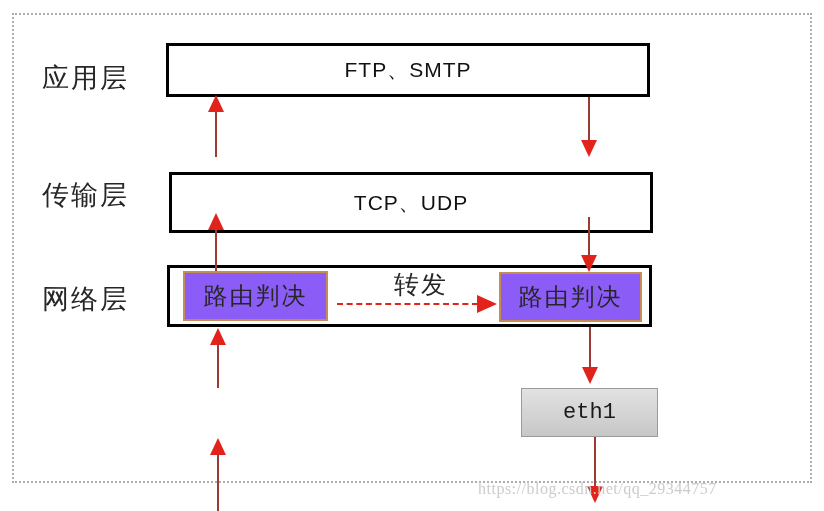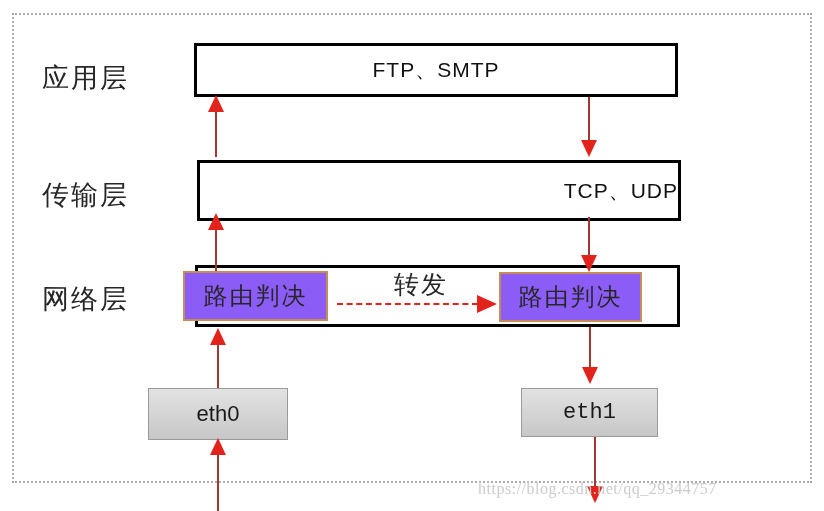--- a/index.html
+++ b/index.html
@@ -22,21 +22,21 @@
   .frame{
     position:absolute;left:12px;top:13px;width:800px;height:470px;
     box-sizing:border-box;border:2px dotted var(--frame-dot);
   }
   .layer-label{
     position:absolute;font-family:"Liberation Serif","DejaVu Serif",serif;
     font-size:27px;letter-spacing:2px;color:#262626;white-space:nowrap;
   }
   .black-box{
     position:absolute;box-sizing:border-box;border:3px solid var(--box-border);
-    background:#ffffff;display:flex;align-items:center;justify-content:center;margin-left:28px;
+    background:#ffffff;display:flex;align-items:center;justify-content:center;
   }
   .black-box .proto{
     font-family:"Liberation Sans","DejaVu Sans",sans-serif;
     font-size:21px;color:#111111;letter-spacing:1px;
   }
   .route-box{
     position:absolute;box-sizing:border-box;border:2px solid var(--route-border);
     background:#8b5cf6;display:flex;align-items:center;justify-content:center;
     font-family:"Liberation Serif","DejaVu Serif",serif;font-size:24px;color:#262626;
     letter-spacing:2px;
@@ -81,33 +81,32 @@
 
   <div class="frame"></div>
 
   <div class="layer-label" style="left:42px;top:60px;">应用层</div>
   <div class="layer-label" style="left:42px;top:177px;">传输层</div>
   <div class="layer-label" style="left:42px;top:281px;">网络层</div>
 
   <div class="black-box" style="left:166px;top:43px;width:484px;height:54px;">
     <span class="proto">FTP、SMTP</span>
   </div>
-  <div class="black-box" style="left:169px;top:160px;width:484px;height:61px;justify-content:flex-end;">
+  <div class="black-box" style="left:169px;top:172px;width:484px;height:61px;">
     <span class="proto">TCP、UDP</span>
   </div>
   <div class="black-box" style="left:167px;top:265px;width:485px;height:62px;"></div>
 
   <div class="route-box" style="left:183px;top:271px;width:145px;height:50px;">路由判决</div>
   <div class="route-box" style="left:499px;top:272px;width:143px;height:50px;">路由判决</div>
 
   <div class="forward-label" style="left:394px;top:268px;font-family:Liberation Serif, serif;">转发</div>
   <div class="dash-line" style="left:337px;top:303px;width:141px;"></div>
   <div class="head-right" style="left:477px;top:295px;"></div>
 
-  <div class="nic-box" style="left:148px;top:388px;width:140px;height:52px;">eth0</div>
   <div class="nic-box" style="left:521px;top:388px;width:137px;height:49px;font-family:Liberation Mono, monospace;">eth1</div>
 
   <div class="vline" style="left:217px;top:455px;height:56px;"></div>
   <div class="head-up" style="left:210px;top:438px;"></div>
 
   <div class="vline" style="left:217px;top:345px;height:43px;"></div>
   <div class="head-up" style="left:210px;top:328px;"></div>
 
   <div class="vline" style="left:215px;top:230px;height:41px;"></div>
   <div class="head-up" style="left:208px;top:213px;"></div>

